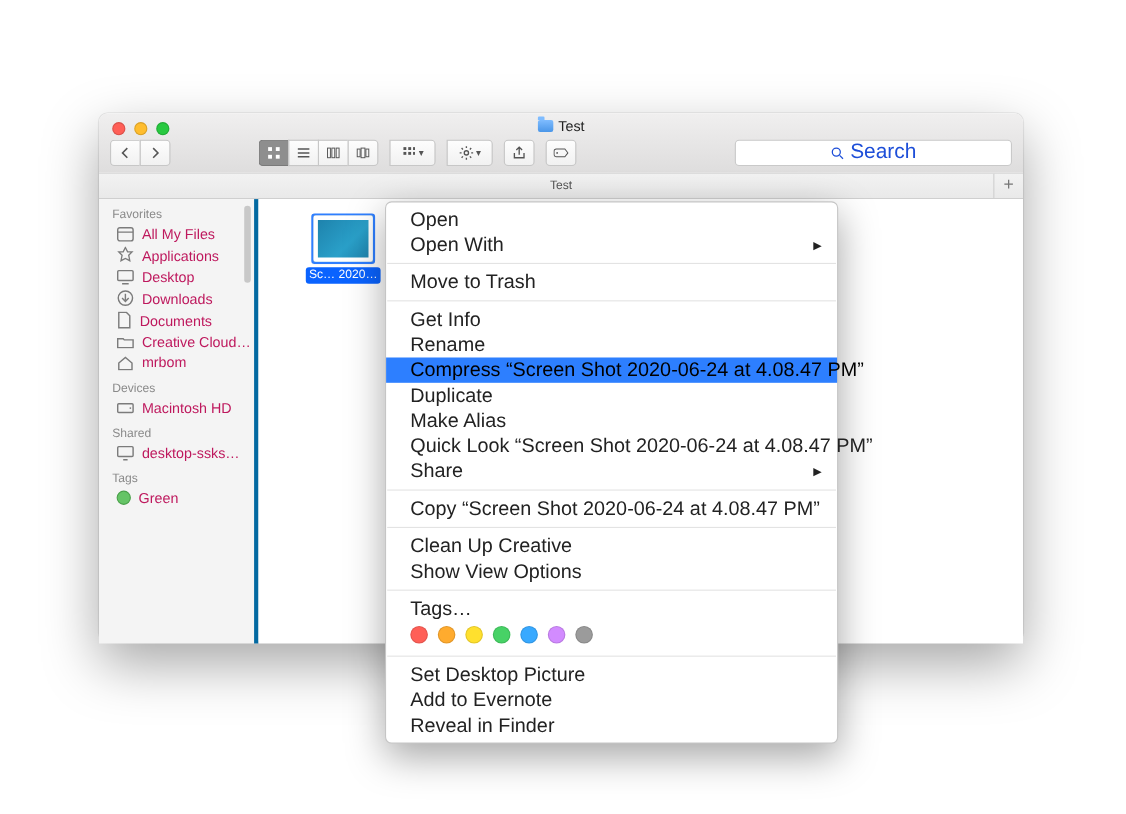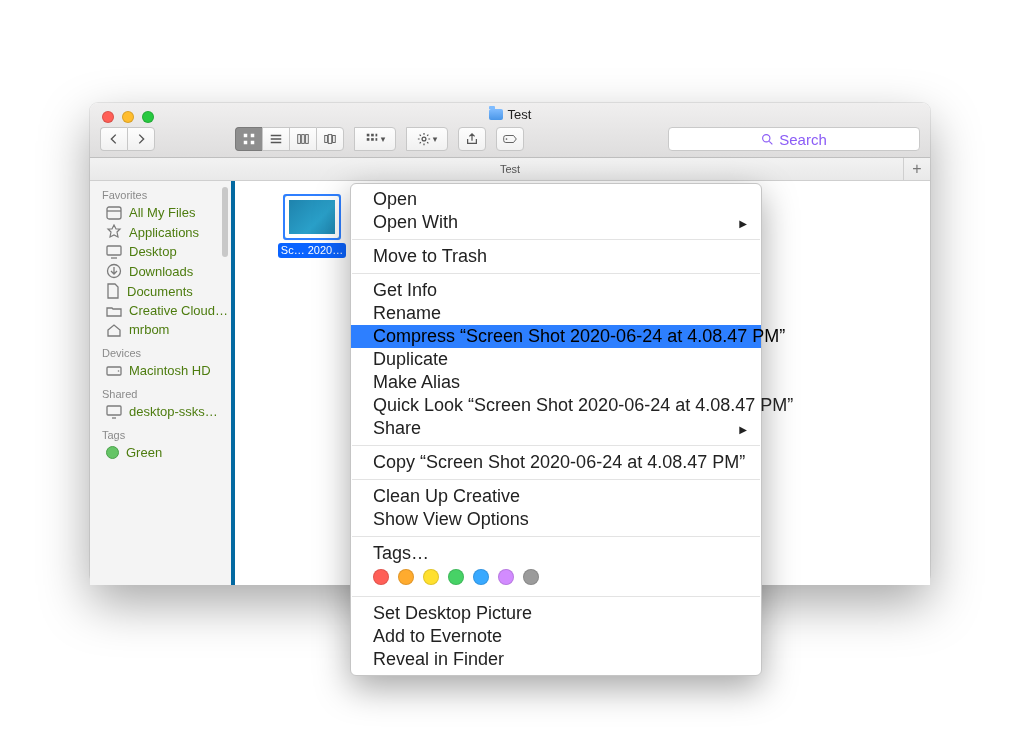--- a/index.html
+++ b/index.html
@@ -82,22 +82,22 @@
   .tb-btn.single { border-radius:4px; border-right:1px solid #c7c7c7; }
   .tb-btn.active { background:#8e8e8e; color:#fff; border-color:#7a7a7a; }
   .tb-btn svg { width:14px; height:14px; }
   .spacer-flex { margin-left:auto; }
   .search {
     width:250px; height:22px;
     background:#fff;
     border:1px solid #c9c9c9;
     border-radius:4px;
     display:flex; align-items:center; justify-content:center;
-    color:#8b5cf6; gap:5px;
-    font-size:15px;
+    color:#1d4ed8; gap:5px;
+    font-size:19px;
   }
   
   .pathbar {
     height:22px;
     background:linear-gradient(#f2f2f2,#e9e9e9);
     border-bottom:1px solid #cfcfcf;
     display:flex; align-items:center; justify-content:center;
     position:relative; font-size:11px; color:#555;
   }
   .pathbar .add {
@@ -120,21 +120,21 @@
     position:absolute; right:3px; top:6px; width:6px; height:70px;
     background:#c8c8c8; border-radius:3px;
   }
   .sb-heading {
     font-size:11px; color:#8a8a8a;
     padding:8px 12px 2px;
   }
   .sb-item {
     display:flex; align-items:center; gap:7px;
     padding:2px 12px 2px 16px;
-    font-size:13px; color:#4d7c0f;
+    font-size:13px; color:#be185d;
     white-space:nowrap; overflow:hidden; text-overflow:ellipsis;
   }
   .sb-item svg, .sb-item .dot { flex:none; }
   .sb-item .dot { width:11px; height:11px; border-radius:50%; background:#65c466; border:1px solid #4aa04a; }
   .content {
     flex:1; position:relative; background:#fff;
   }
   .file {
     position:absolute;
     width:94px;

